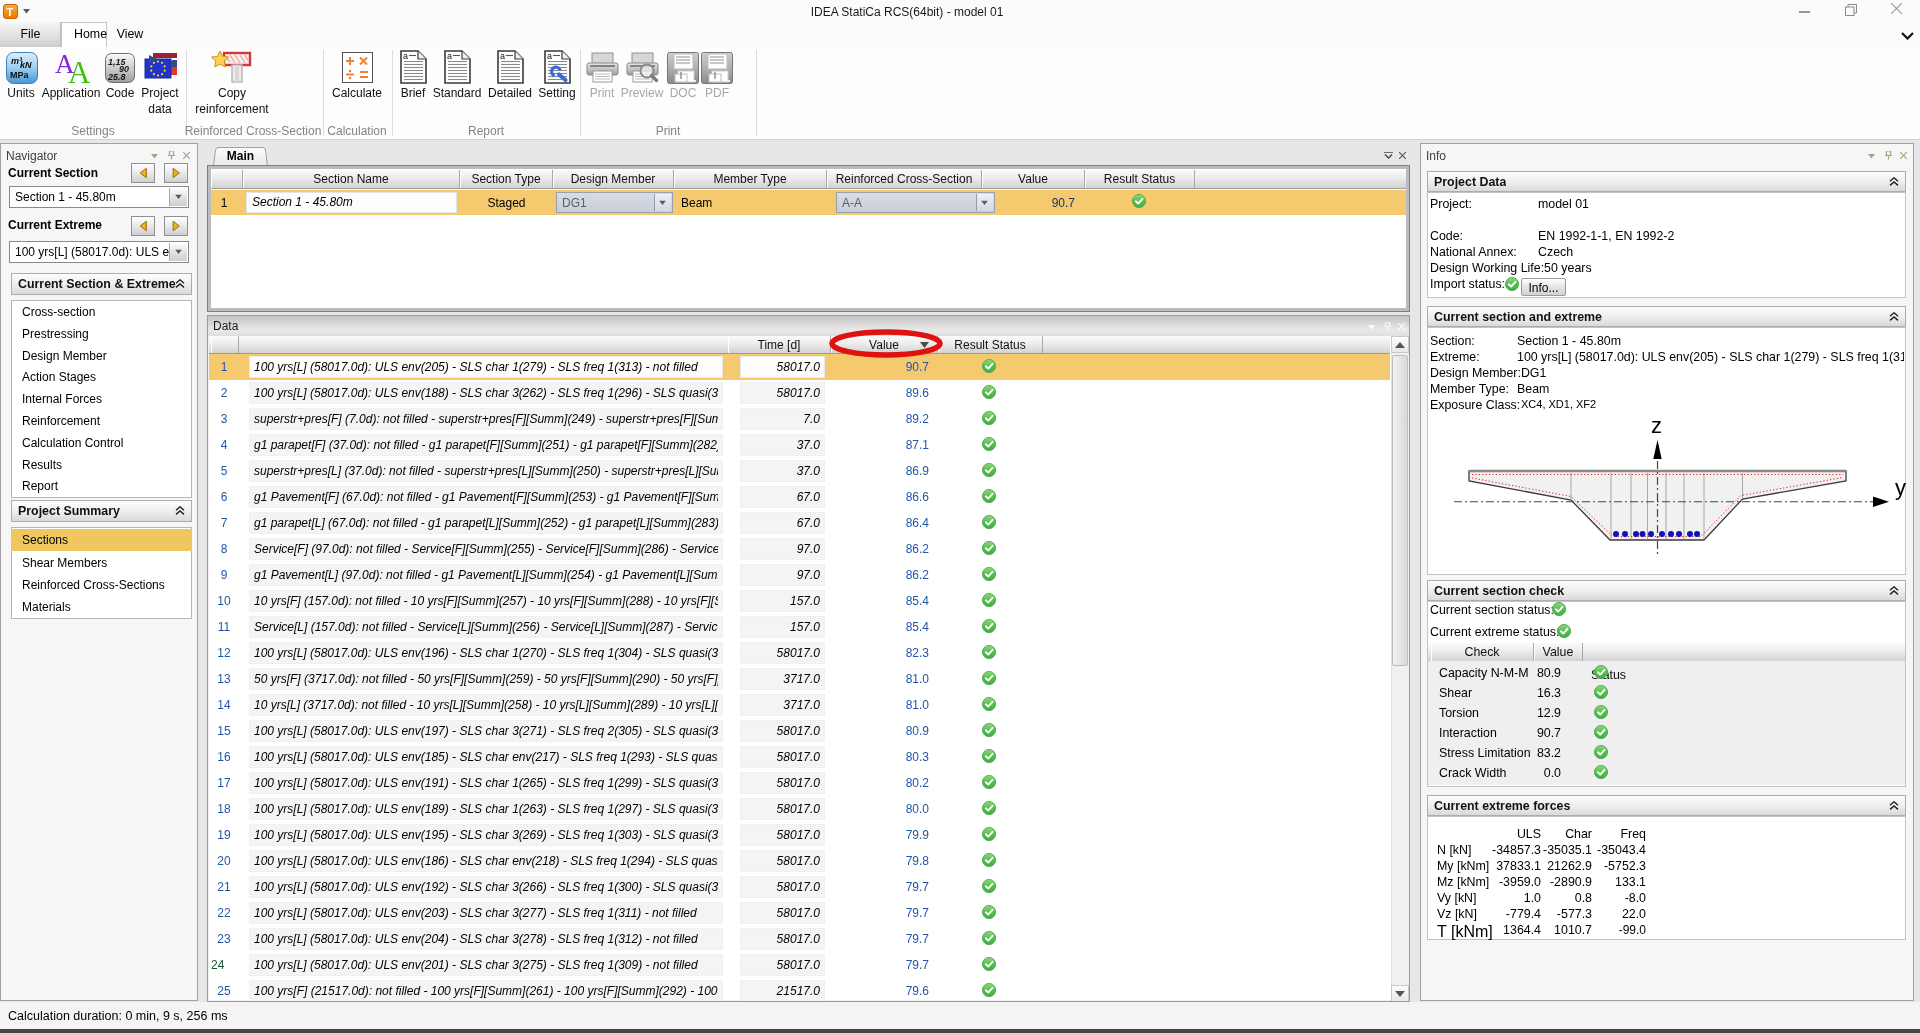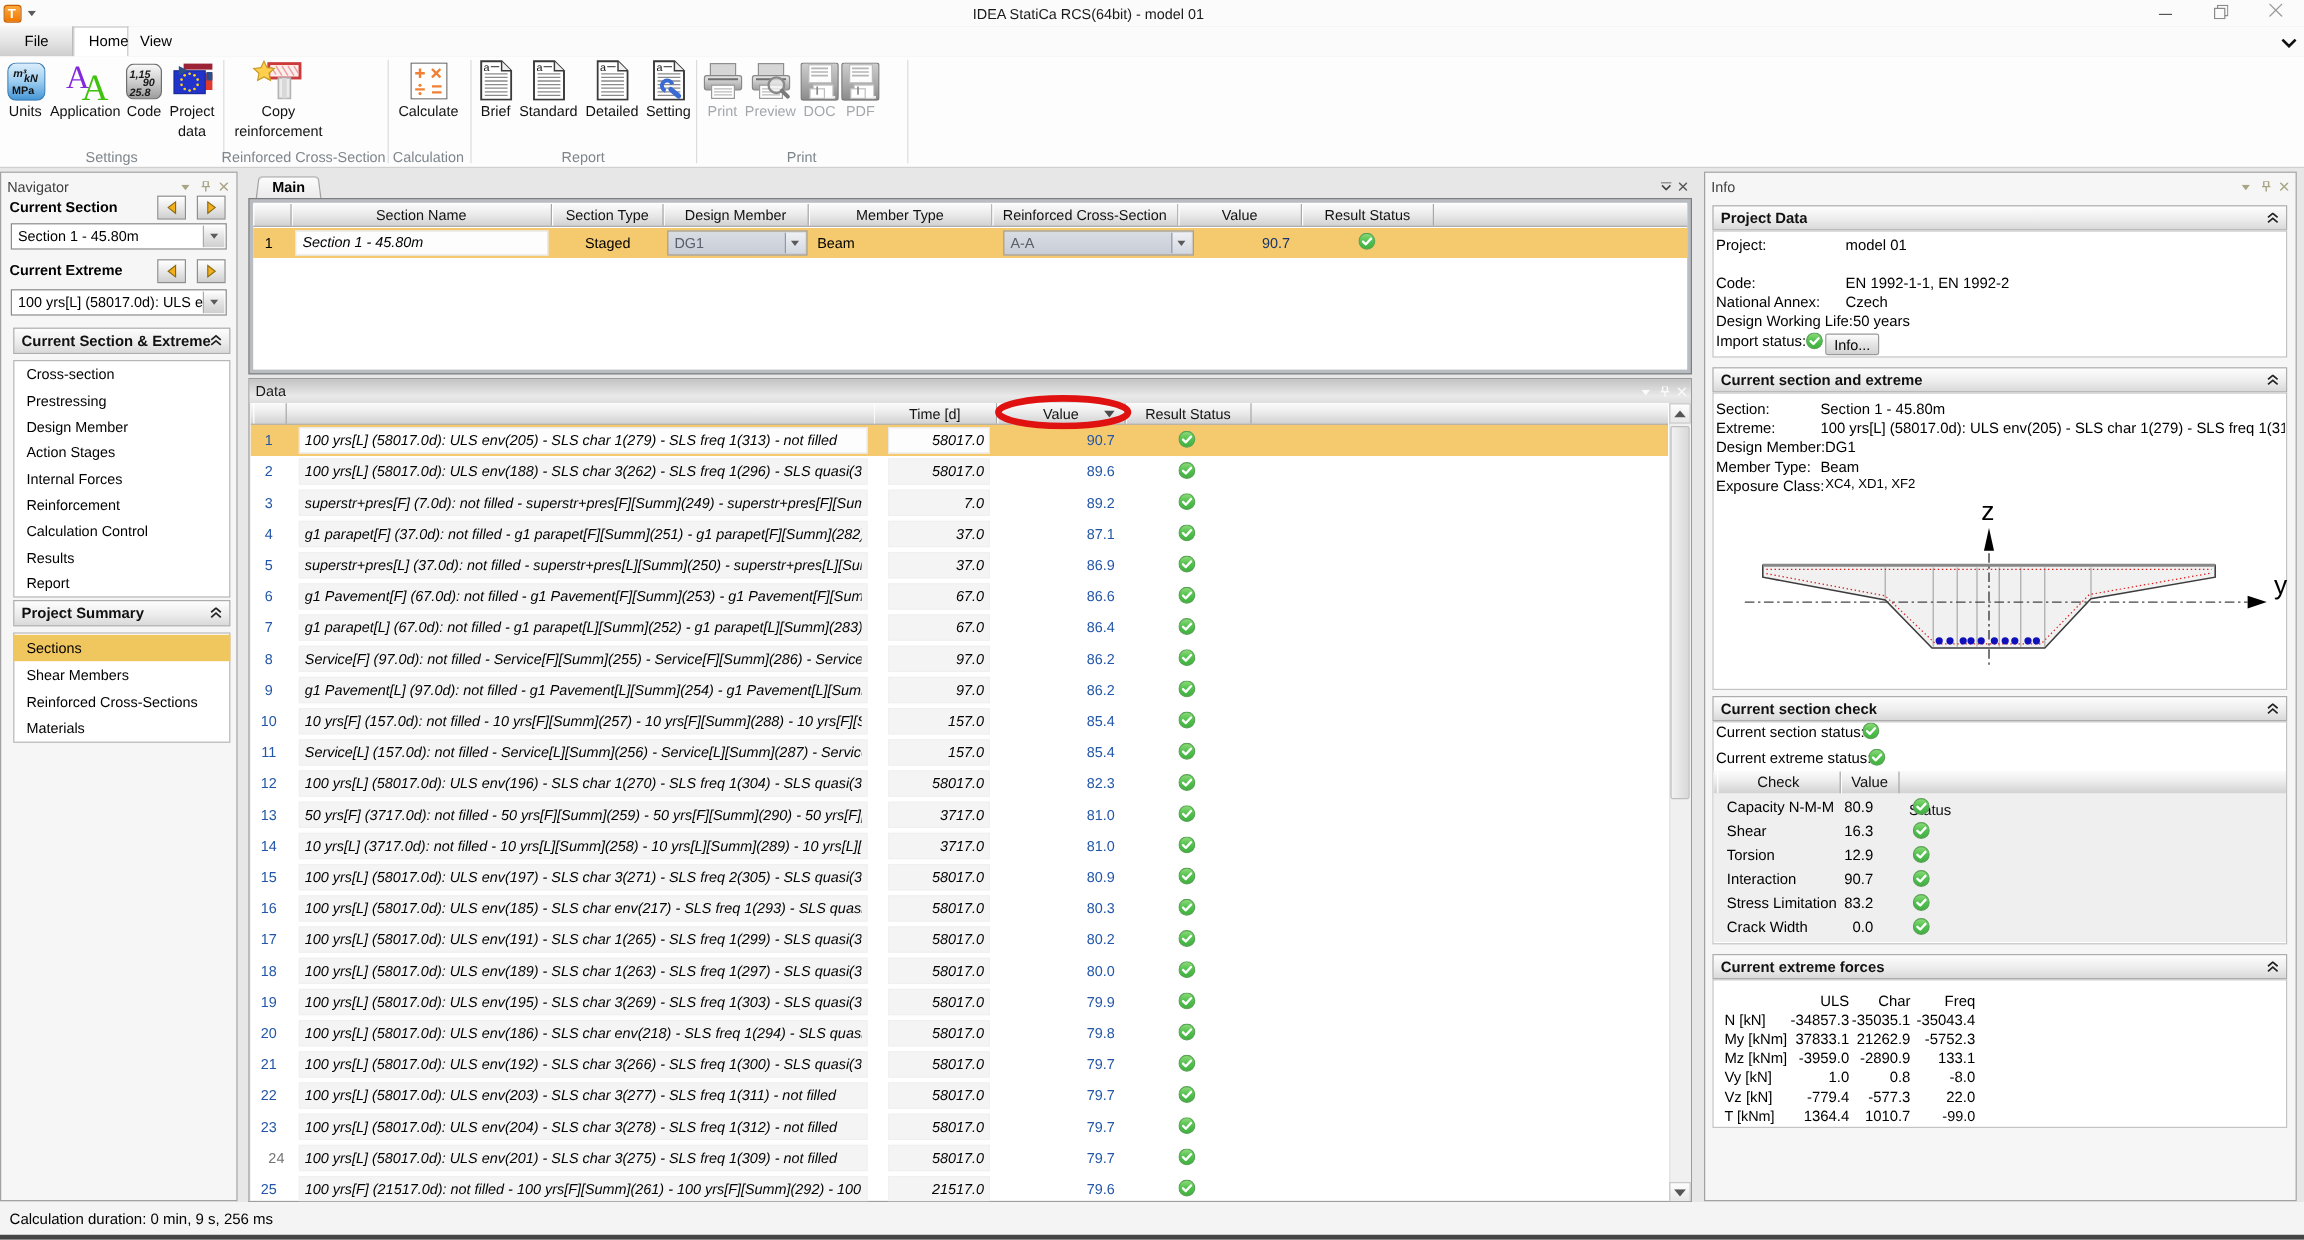--- a/index.html
+++ b/index.html
@@ -696,21 +696,21 @@
   </svg>
 <div class="abs" style="left:211px;top:932px;width:26px;text-align:center;font-size:12px;color:#2356a8;">23</div>
 <div class="abs" style="left:249px;top:928px;width:474px;height:22px;background:#f4f4f4;border:1px solid #f0f0f0;"></div>
 <div class="abs" style="left:254px;top:932px;width:464px;height:15px;overflow:hidden;font-size:12px;font-style:italic;white-space:nowrap;">100 yrs[L] (58017.0d): ULS env(204) - SLS char 3(278) - SLS freq 1(312) - not filled</div>
 <div class="abs" style="left:740px;top:928px;width:85px;height:22px;background:#f4f4f4;border:1px solid #f0f0f0;"></div>
 <div class="abs" style="left:740px;top:932px;width:80px;text-align:right;font-size:12px;font-style:italic;">58017.0</div>
 <div class="abs" style="left:869px;top:932px;width:60px;text-align:right;font-size:12px;color:#2356a8;">79.7</div>
 <svg class="ck" style="left:982px;top:931px" viewBox="0 0 16 16">
     <use href="#chk"></use>
   </svg>
-<div class="abs" style="left:211px;top:958px;width:26px;text-align:right;font-size:12px;color:#737373;">24</div>
+<div class="abs" style="left:211px;top:958px;width:26px;text-align:left;font-size:12px;color:#14532d;">24</div>
 <div class="abs" style="left:249px;top:954px;width:474px;height:22px;background:#f4f4f4;border:1px solid #f0f0f0;"></div>
 <div class="abs" style="left:254px;top:958px;width:464px;height:15px;overflow:hidden;font-size:12px;font-style:italic;white-space:nowrap;">100 yrs[L] (58017.0d): ULS env(201) - SLS char 3(275) - SLS freq 1(309) - not filled</div>
 <div class="abs" style="left:740px;top:954px;width:85px;height:22px;background:#f4f4f4;border:1px solid #f0f0f0;"></div>
 <div class="abs" style="left:740px;top:958px;width:80px;text-align:right;font-size:12px;font-style:italic;">58017.0</div>
 <div class="abs" style="left:869px;top:958px;width:60px;text-align:right;font-size:12px;color:#2356a8;">79.7</div>
 <svg class="ck" style="left:982px;top:957px" viewBox="0 0 16 16">
     <use href="#chk"></use>
   </svg>
 <div class="abs" style="left:211px;top:984px;width:26px;text-align:center;font-size:12px;color:#2356a8;">25</div>
 <div class="abs" style="left:249px;top:980px;width:474px;height:22px;background:#f4f4f4;border:1px solid #f0f0f0;"></div>
@@ -902,20 +902,20 @@
 <div class="lbl" style="left:1522px;top:875px;width:70px;text-align:right;font-size:12.4px;">-2890.9</div>
 <div class="lbl" style="left:1576px;top:875px;width:70px;text-align:right;font-size:12.4px;">133.1</div>
 <div class="lbl" style="left:1437px;top:891px;font-size:12.4px;">Vy [kN]</div>
 <div class="lbl" style="left:1471px;top:891px;width:70px;text-align:right;font-size:12.4px;">1.0</div>
 <div class="lbl" style="left:1522px;top:891px;width:70px;text-align:right;font-size:12.4px;">0.8</div>
 <div class="lbl" style="left:1576px;top:891px;width:70px;text-align:right;font-size:12.4px;">-8.0</div>
 <div class="lbl" style="left:1437px;top:907px;font-size:12.4px;">Vz [kN]</div>
 <div class="lbl" style="left:1471px;top:907px;width:70px;text-align:right;font-size:12.4px;">-779.4</div>
 <div class="lbl" style="left:1522px;top:907px;width:70px;text-align:right;font-size:12.4px;">-577.3</div>
 <div class="lbl" style="left:1576px;top:907px;width:70px;text-align:right;font-size:12.4px;">22.0</div>
-<div class="lbl" style="left:1437px;top:923px;font-size:12px;">T [kNm]</div>
+<div class="lbl" style="left:1437px;top:923px;font-size:16px;">T [kNm]</div>
 <div class="lbl" style="left:1471px;top:923px;width:70px;text-align:right;font-size:12.4px;">1364.4</div>
 <div class="lbl" style="left:1522px;top:923px;width:70px;text-align:right;font-size:12.4px;">1010.7</div>
 <div class="lbl" style="left:1576px;top:923px;width:70px;text-align:right;font-size:12px;">-99.0</div>
 
 <div class="abs" style="left:0;top:1002px;width:1920px;height:27px;background:#f4f4f4;"></div>
 <div class="abs" style="left:8px;top:1009px;font-size:12.5px;">Calculation duration: 0 min, 9 s, 256 ms</div>
 <div class="abs" style="left:0;top:1029px;width:1920px;height:4px;background:#454545;"></div>
 
 </body></html>

